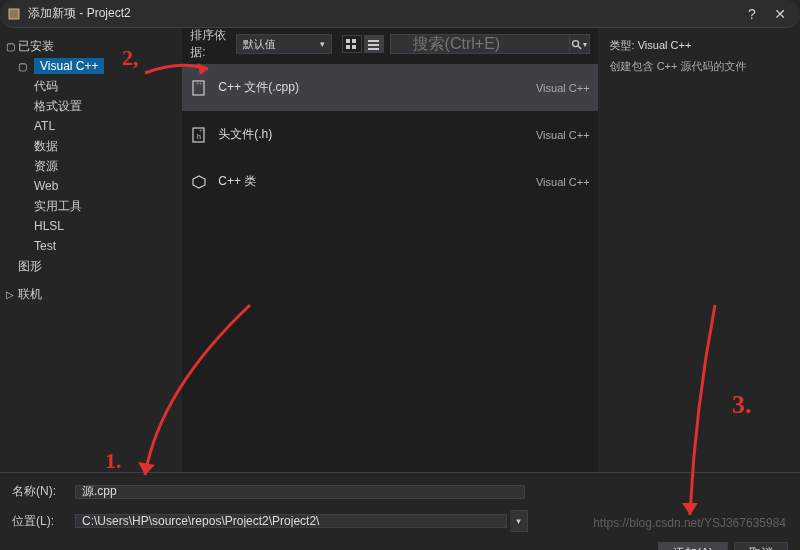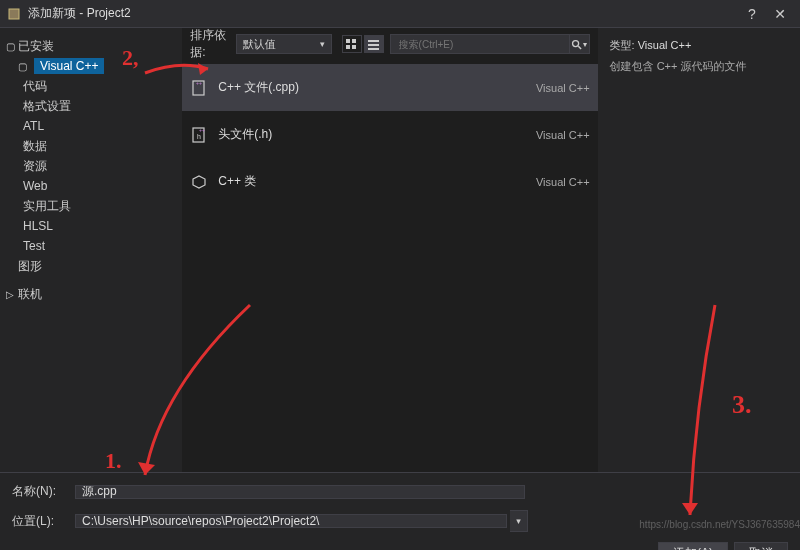--- a/index.html
+++ b/index.html
@@ -1,43 +1,43 @@
 <!DOCTYPE html>
 <html><head>
 <meta charset="utf-8">
 <style>
 * { margin:0; padding:0; box-sizing:border-box; font-family:"Microsoft YaHei","Segoe UI",sans-serif; }
 body { width:800px; height:550px; background:#252526; color:#ccc; font-size:12px; overflow:hidden; position:relative; }
 
 
-.titlebar { height:28px; display:flex; align-items:center; padding:0 6px; background:#2d2d30; border-bottom:1px solid #3f3f46; }
+.titlebar { height:28px; display:flex; align-items:center; padding:0 6px; background:#2d2d30; border-bottom:1px solid #3f3f46;border-radius:14px; }
 .titlebar .icon { width:16px; height:16px; margin-right:6px; display:flex; align-items:center; justify-content:center; }
 .titlebar .title { flex:1; color:#ddd; }
 .titlebar .ctl { width:28px; text-align:center; color:#ccc; font-size:14px; }
 
 
 .main { display:flex; height:444px; }
 .sidebar { width:190px; background:#252526; padding:8px 0; overflow:hidden; }
 .tree-row { display:flex; align-items:center; height:20px; padding-left:6px; cursor:pointer; }
 .tree-expander { width:12px; font-size:10px; color:#ccc; }
 .tree-label { }
 .tree-row.lvl1 { padding-left:18px; }
-.tree-row.lvl2 { padding-left:23px; }
+.tree-row.lvl2 { padding-left:34px; }
 .tree-selected { background:#0e639c; color:#fff; padding:1px 6px; margin-left:4px; }
 
 .center { flex:1; background:#1e1e1e; display:flex; flex-direction:column; }
 .toolbar { height:32px; display:flex; align-items:center; gap:6px; padding:0 8px; }
 .sort-label { color:#ccc; }
 .sort-combo { width:120px; height:20px; background:#333337; border:1px solid #3f3f46; display:flex; align-items:center; padding:0 6px; font-size:11px; color:#ccc; }
 .sort-combo .arrow { margin-left:auto; font-size:9px; }
 .view-toggle { display:flex; gap:2px; margin-left:4px; }
 .view-btn { width:20px; height:18px; border:1px solid #3f3f46; display:flex; align-items:center; justify-content:center; font-size:11px; }
 .view-btn.active { background:#3f3f46; }
 .search-wrap { margin-left:auto; display:flex; align-items:center; }
-.search { width:180px; height:20px; background:#333337; border:1px solid #3f3f46; color:#888; padding:0 8px; font-size:10px; }
+.search { width:180px; height:20px; background:#333337; border:1px solid #3f3f46; color:#888; padding:0 22px; font-size:16px; }
 .search-btn { width:20px; height:20px; background:#333337; border:1px solid #3f3f46; border-left:none; display:flex; align-items:center; justify-content:center; color:#ccc; }
 
 .item-list { flex:1; padding:4px 0; }
 .item-row { height:47px; display:flex; align-items:center; padding:0 8px; gap:10px; }
 .item-row.selected { background:#3f3f46; }
 .item-icon { width:18px; height:18px; display:flex; align-items:center; justify-content:center; }
 .item-label { flex:1; color:#ddd; }
 .item-lang { color:#aaa; font-size:11px; }
 
 .right-pane { width:210px; background:#252526; padding:10px 12px; font-size:11px; }
@@ -53,21 +53,21 @@
 .form-combo-arrow { width:18px; height:22px; background:#333337; border:1px solid #3f3f46; border-left:none; display:flex; align-items:center; justify-content:center; font-size:9px; color:#ccc; margin-right:8px; }
 .btn { height:22px; padding:0 14px; background:#333337; border:1px solid #3f3f46; color:#ddd; font-size:12px; display:flex; align-items:center; }
 .btn.primary { background:#44444a; }
 .action-row { display:flex; justify-content:flex-end; gap:6px; margin-top:4px; }
 
 
 .anno { position:absolute; color:#e03030; font-family:"Segoe Script","Comic Sans MS",cursive; font-weight:bold; pointer-events:none; z-index:50; }
 .arrow-path { stroke:#e03030; stroke-width:3; fill:none; }
 .arrow-head { fill:#e03030; }
 
-.watermark { position:absolute; right:0; bottom:20px; font-size:10px; color:rgba(200,200,200,0.35); pointer-events:none; z-index:60; }
+.watermark { position:absolute; right:14px; bottom:20px; font-size:12px; color:rgba(200,200,200,0.35); pointer-events:none; z-index:60; }
 </style>
 </head>
 <body>
 
 <div class="titlebar">
   <span class="icon">
     <svg width="14" height="14" viewBox="0 0 14 14">
         <rect x="2" y="2" width="10" height="10" fill="#8a7a5a" stroke="#c8b878"></rect>
       </svg>
   </span>

